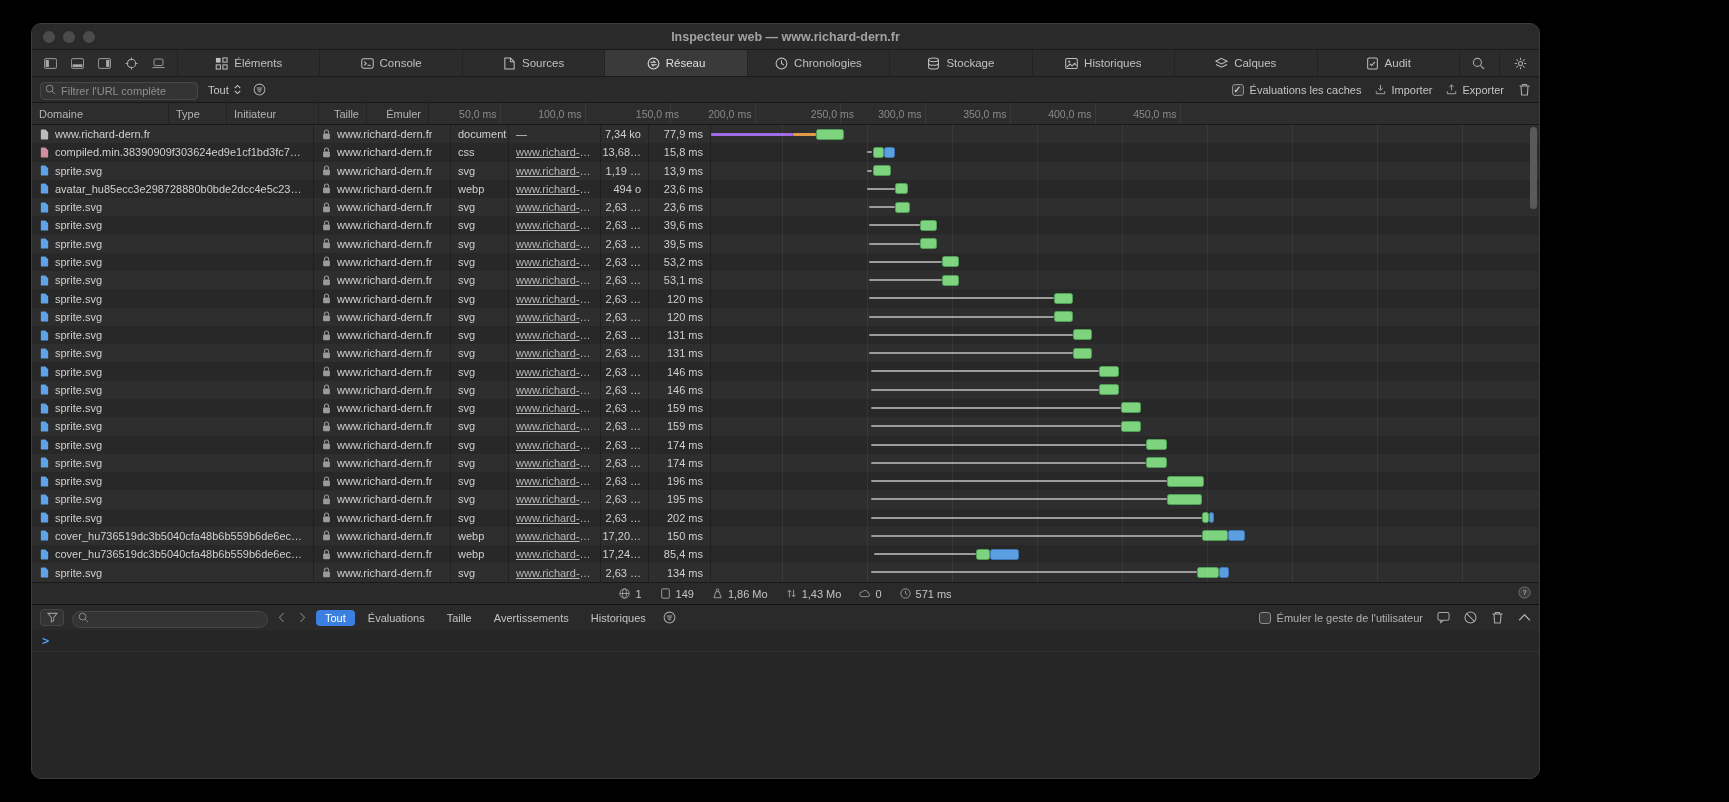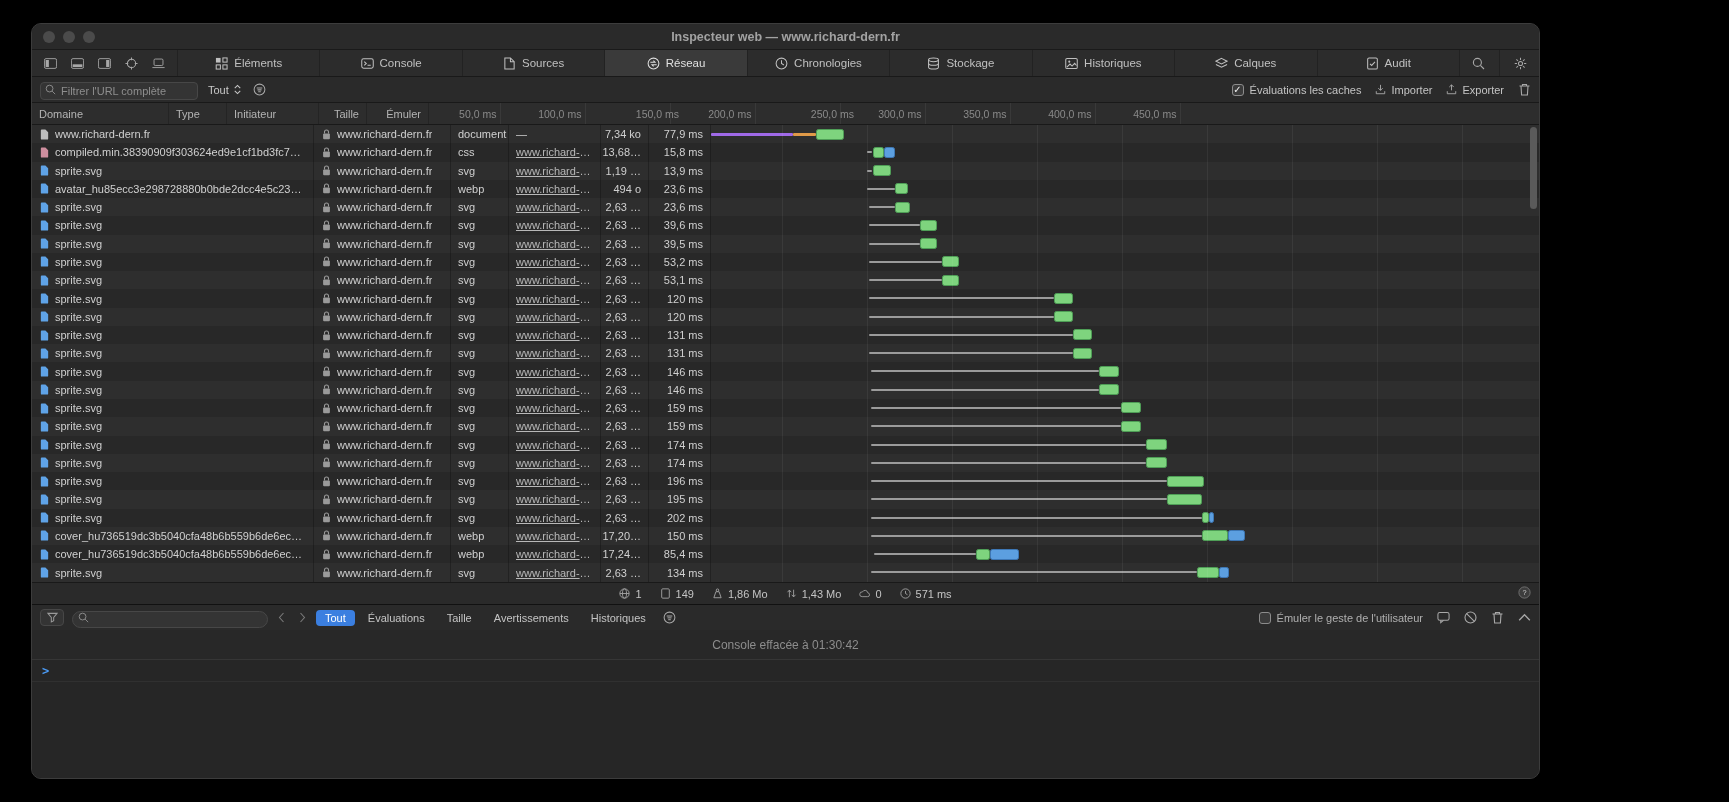--- a/index.html
+++ b/index.html
@@ -1246,23 +1246,20 @@
           </svg>
         </span>
       <span class="icon iconbtn" id="expand-ico">
           <svg viewBox="0 0 11 7">
             <path d="M1 5.8 L5.5 1.2 10 5.8" fill="none" stroke="currentColor" stroke-width="1.1"></path>
           </svg>
         </span>
     </div>
   </div>
 
-  <div class="console-msg">
-    <span>Console effacée à 01:30:42</span>
-  </div>
 
   <div class="promptrow">
     <span class="prompt">&gt;</span>
   </div>
 
   <div class="consolefill"></div>
 
 </div>
 
 </body></html>

